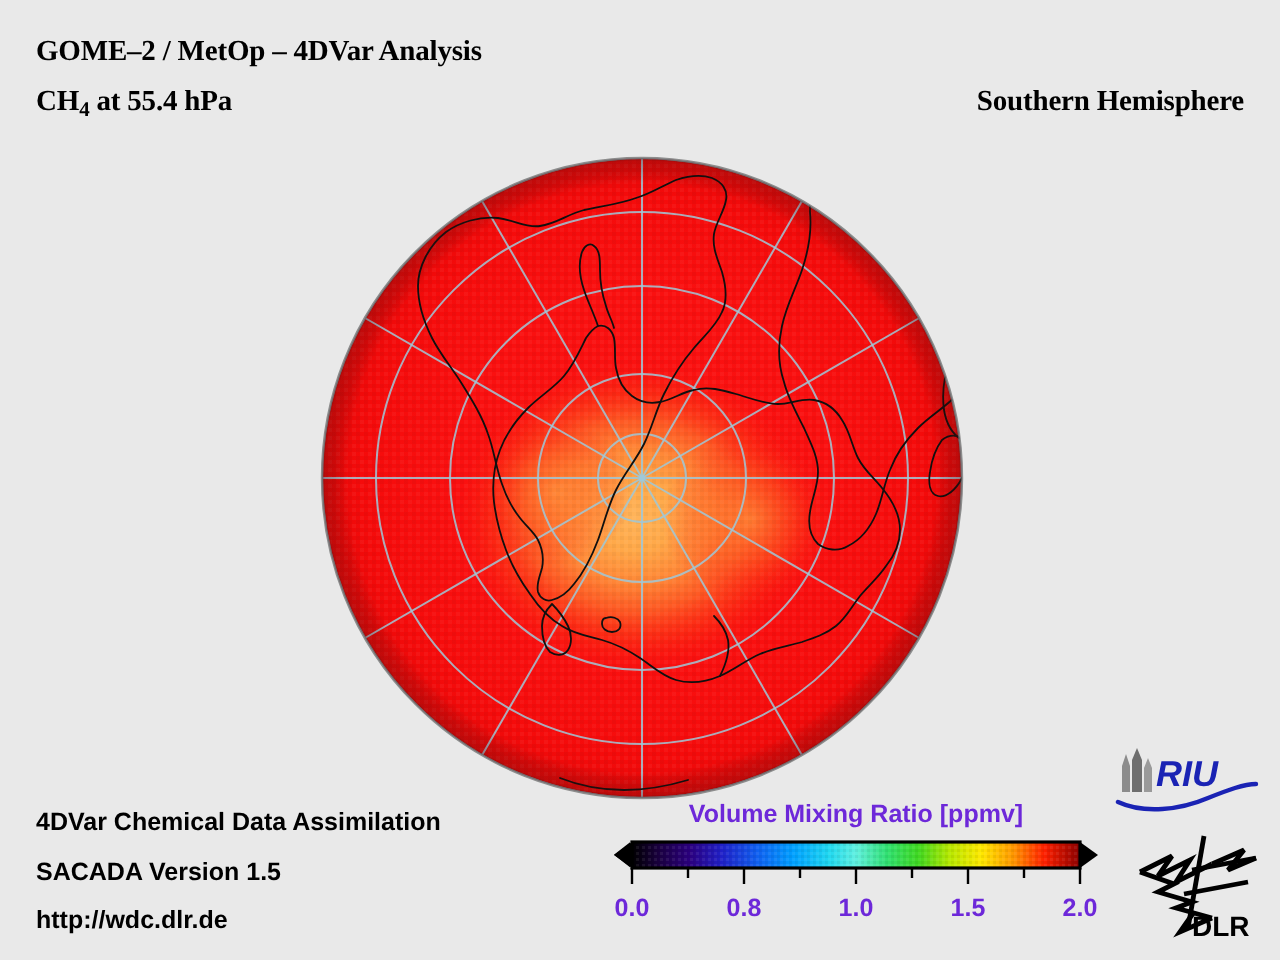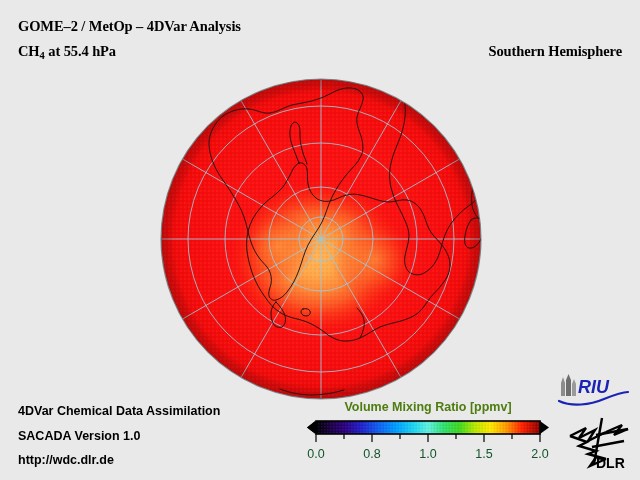--- a/index.html
+++ b/index.html
@@ -70,21 +70,21 @@
     height: 72px;
   }
   #cbar-title {
     position: absolute;
     left: 0;
     top: 0;
     width: 244px;
     text-align: center;
     font-size: 12.5px;
     font-weight: bold;
-    color: #4d7c0f;
+    color: #6d28d9;
     white-space: nowrap;
   }
   #cbar-svg {
     position: absolute;
     left: 0;
     top: 20px;
     width: 244px;
     height: 26px;
     display: block;
   }
@@ -92,22 +92,22 @@
     position: absolute;
     left: 0;
     top: 47px;
     width: 244px;
     height: 20px;
   }
   .cbar-tick-label {
     position: absolute;
     top: 0;
     font-size: 12.5px;
-    font-weight: normal;
-    color: #14532d;
+    font-weight: bold;
+    color: #6d28d9;
     transform: translateX(-50%);
     white-space: nowrap;
   }
 
   
   #riu-logo {
     position: absolute;
     left: 556px;
     top: 374px;
     width: 74px;
@@ -286,21 +286,21 @@
         </g>
 
         <circle cx="161" cy="161" r="160" fill="url(#limbShade)"></circle>
       </g>
 
       <circle cx="161" cy="161" r="160" fill="none" stroke="#6e6e6e" stroke-width="1.2" stroke-opacity="0.75"></circle>
     </svg>
   </div>
 
   <div class="foot" id="foot-1">4DVar Chemical Data Assimilation</div>
-  <div class="foot" id="foot-2">SACADA Version 1.0</div>
+  <div class="foot" id="foot-2">SACADA Version 1.5</div>
   <div class="foot" id="foot-3">http://wdc.dlr.de</div>
 
   <div id="cbar-block">
     <div id="cbar-title">Volume Mixing Ratio [ppmv]</div>
 
     <svg id="cbar-svg" viewBox="0 0 244 26" xmlns="http://www.w3.org/2000/svg">
       <defs>
         <linearGradient id="cbGrad" x1="0" y1="0" x2="1" y2="0">
           <stop id="g0" offset="0" stop-color="#000000"></stop>
             <stop id="g1" offset="0.06" stop-color="#1a0040"></stop>

